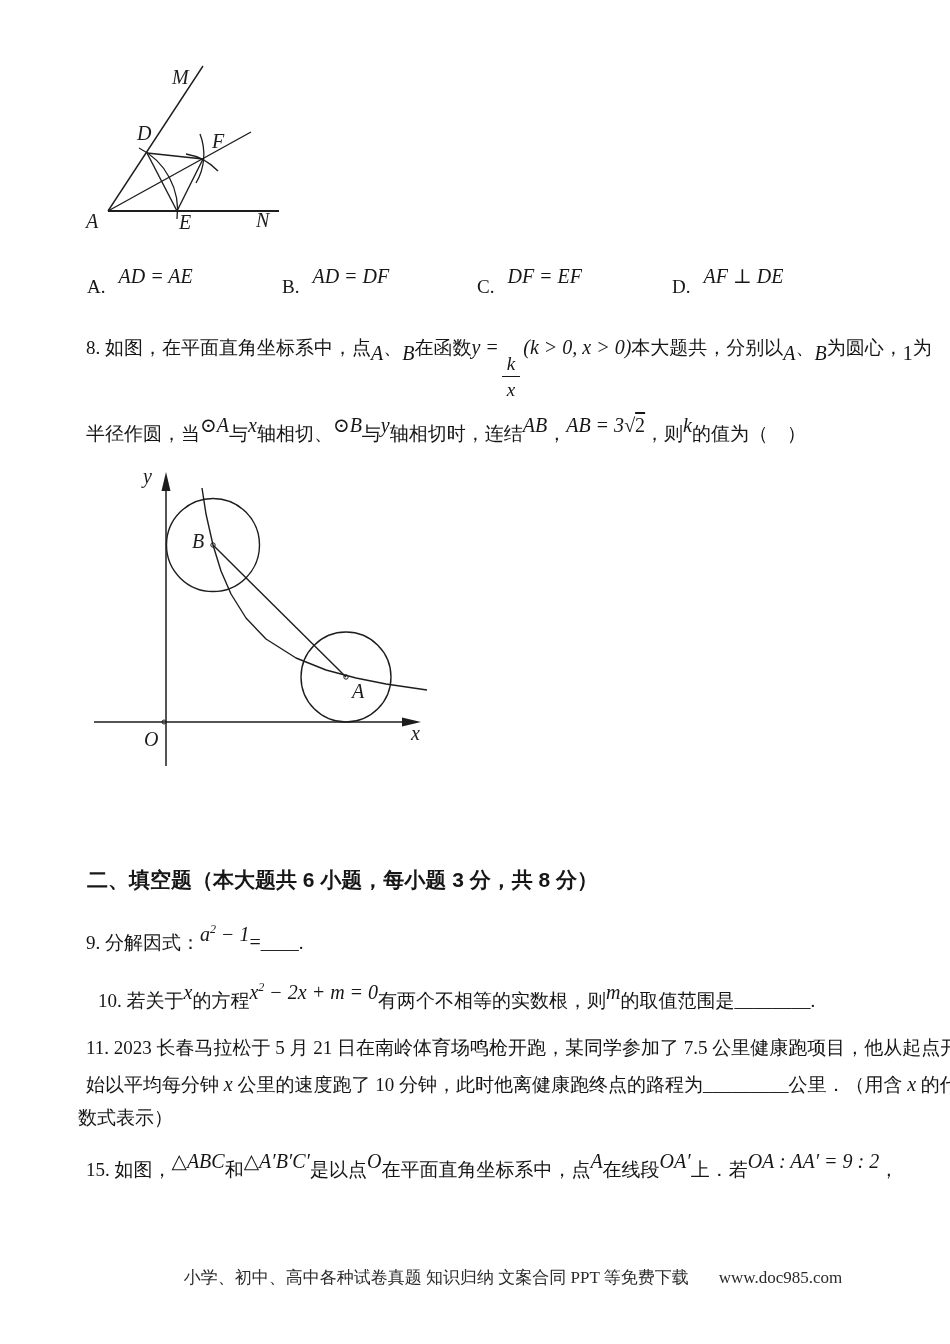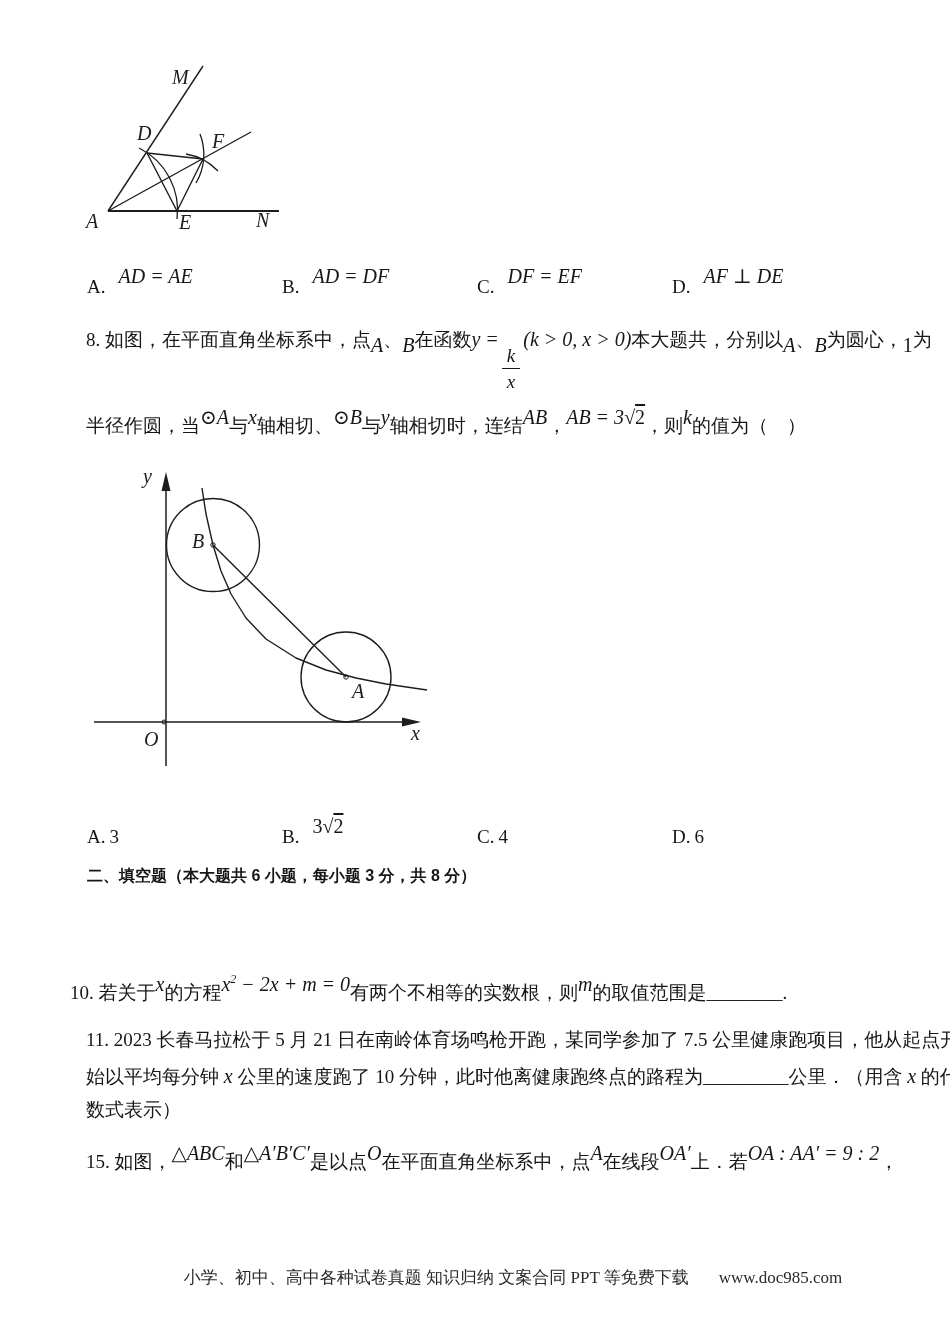--- a/index.html
+++ b/index.html
@@ -1,36 +1,36 @@
 <!DOCTYPE html>
 <html><head>
 <meta charset="utf-8">
 <style>
   html,body{margin:0;padding:0;background:#fff;}
   .page{position:relative;width:950px;height:1344px;background:#fff;overflow:hidden;
         font-family:"Liberation Serif","DejaVu Serif",serif;color:#161616;}
   .abs{position:absolute;}
-  .cn{font-size:19px;line-height:27px;white-space:nowrap;}
+  .cn{font-size:19px;line-height:27px;white-space:nowrap;margin-top:8px;}
   .math{font-family:"Liberation Serif","DejaVu Serif",serif;font-style:italic;font-size:20px;}
   .rm{font-style:normal;}
   .up{position:relative;top:-8px;display:inline-block;}
   .up2{position:relative;top:-10px;display:inline-block;}
   .dn{position:relative;top:6px;display:inline-block;}
   sup{font-size:12px;font-style:italic;}
   .frac{display:inline-flex;flex-direction:column;align-items:center;vertical-align:-16px;
         margin:0 3px;line-height:1;font-size:19px;}
   .frac .num{padding:0 5px 3px;}
   .frac .den{border-top:1.4px solid #161616;padding:3px 5px 0;}
   .rad{text-decoration:overline;}
   .blank{letter-spacing:0;}
   .optrow{position:absolute;left:87px;width:830px;display:flex;align-items:flex-end;height:38px;}
   .opt{width:195px;}
   .okey{font-size:19px;}
   .opt .math{margin-left:9px;margin-top:24px;}
-  .sechdr{font-family:"Liberation Sans","DejaVu Sans",sans-serif;font-weight:bold;font-size:16px;}
+  .sechdr{font-family:"Liberation Sans","DejaVu Sans",sans-serif;font-weight:bold;font-size:21px;}
   .fig line, .fig path, .fig polyline, .fig circle{stroke:#1d1d1d;fill:none;}
   .fig text{fill:#1d1d1d;font-family:"Liberation Serif","DejaVu Serif",serif;font-style:italic;font-size:20px;}
   .fig polygon{fill:#1d1d1d;stroke:none;}
   .footer{position:absolute;top:1266px;left:0;width:100%;text-align:center;font-size:17px;color:#2a2a2a;padding-left:38px;}
   .footer .url{margin-left:30px;}
 </style>
 </head>
 <body>
 
 <div class="page">
@@ -95,51 +95,36 @@
     <circle cx="123" cy="85" r="2.2" fill="#1d1d1d" stroke="none"></circle>
     <circle cx="256" cy="217" r="2.2" fill="#1d1d1d" stroke="none"></circle>
     <circle cx="74" cy="262" r="2" fill="#1d1d1d" stroke="none"></circle>
     <text x="53" y="23">y</text>
     <text x="321" y="280">x</text>
     <text x="54" y="286">O</text>
     <text x="102" y="88">B</text>
     <text x="262" y="238">A</text>
   </svg>
 
-  <div class="optrow" style="top:810px">
-    <div class="opt">
-      <span class="okey">A.</span>
-      <span class="okey">3</span>
-    </div>
-    <div class="opt">
-      <span class="okey">B.</span>
-      <span class="math rm up2"><span>3</span><span>√</span><span class="rad">2</span></span>
-    </div>
-    <div class="opt">
-      <span class="okey">C.</span>
-      <span class="okey">4</span>
-    </div>
-    <div class="opt">
-      <span class="okey">D.</span>
-      <span class="okey">6</span>
-    </div>
-  </div>
 
   <div class="sechdr abs" style="left:87px;top:866px">二、填空题（本大题共 6 小题，每小题 3 分，共 8 分）</div>
 
+  <div class="cn abs" style="left:86px;top:916px">
+    <span>9. 分解因式：</span><span class="math up"><span>a</span><sup>2</sup><span> − 1</span></span><span class="math rm">=</span><span class="blank">____</span><span>.</span>
+  </div>
 
-  <div class="cn abs" style="left:70px;top:974px">
+  <div class="cn abs" style="left:98px;top:974px">
     <span>10. 若关于</span><span class="math up">x</span><span>的方程</span><span class="math up"><span>x</span><sup>2</sup><span> − 2x + m = 0</span></span><span>有两个不相等的实数根，则</span><span class="math up">m</span><span>的取值范围是</span><span class="blank">________</span><span>.</span>
   </div>
 
   <div class="cn abs" style="left:86px;top:1026px">11. 2023 长春马拉松于 5 月 21 日在南岭体育场鸣枪开跑，某同学参加了 7.5 公里健康跑项目，他从起点开</div>
   <div class="cn abs" style="left:86px;top:1063px">
     <span>始以平均每分钟 </span><span class="math">x</span><span> 公里的速度跑了 10 分钟，此时他离健康跑终点的路程为</span><span class="blank">_________</span><span>公里．（用含 </span><span class="math">x</span><span> 的代</span>
   </div>
-  <div class="cn abs" style="left:86px;top:1096px">数式表示）</div>
+  <div class="cn abs" style="left:78px;top:1096px">数式表示）</div>
 
   <div class="cn abs" style="left:86px;top:1148px">
     <span>15. 如图，</span><span class="math up">△ABC</span><span>和</span><span class="math up">△A′B′C′</span><span>是以点</span><span class="math up">O</span><span>在平面直角坐标系中，点</span><span class="math up">A</span><span>在线段</span><span class="math up">OA′</span><span>上．若</span><span class="math up">OA : AA′ = 9 : 2</span><span>，</span>
   </div>
 
   <div class="footer">
     <span>小学、初中、高中各种试卷真题 知识归纳 文案合同 PPT 等免费下载</span><span class="url">www.doc985.com</span>
   </div>
 
 </div>

